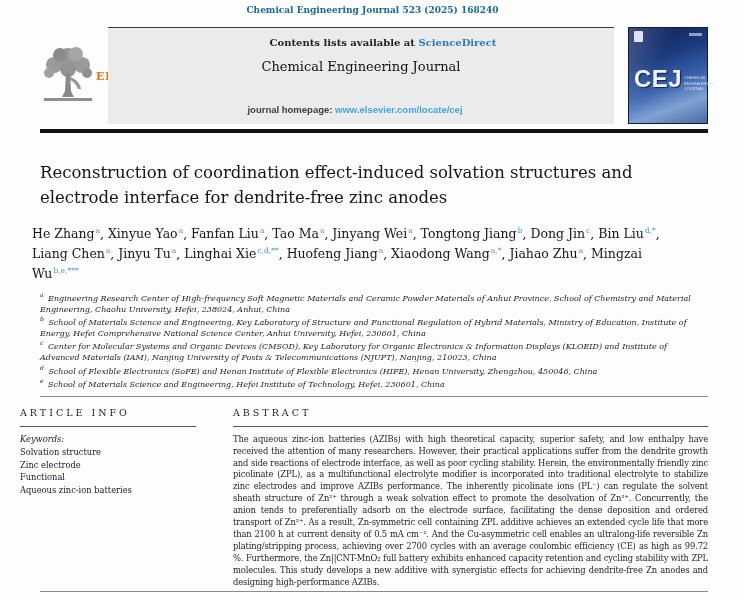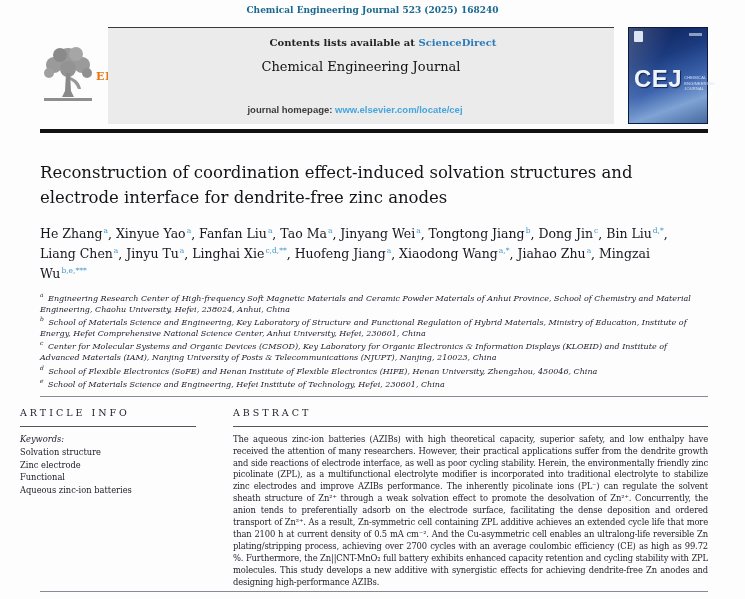--- a/index.html
+++ b/index.html
@@ -101,21 +101,21 @@
   }
   
   .title {
     margin:28px 40px 0;
     max-width:636px;
     font-size:16.5px; font-weight:normal;
     line-height:1.5;
     color:#141418;
   }
   .authors {
-    margin:13px 40px 0;
+    margin:13px 32px 0;
     max-width:655px;
     font-size:12.5px;
     line-height:1.6;
     color:#17171f;
   }
   .authors .a-sup {
     font-size:7.5px;
     color:#3f97cd;
     position:relative; top:-0.55em;
     margin-left:1px;

